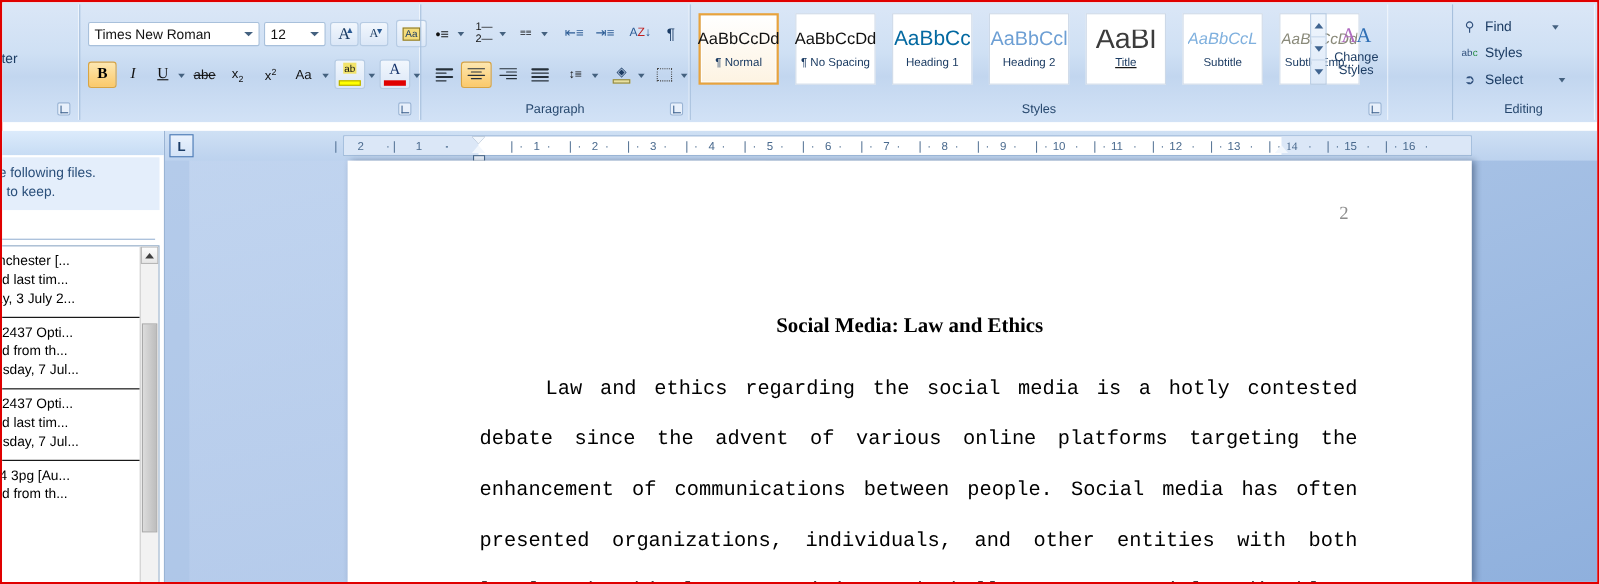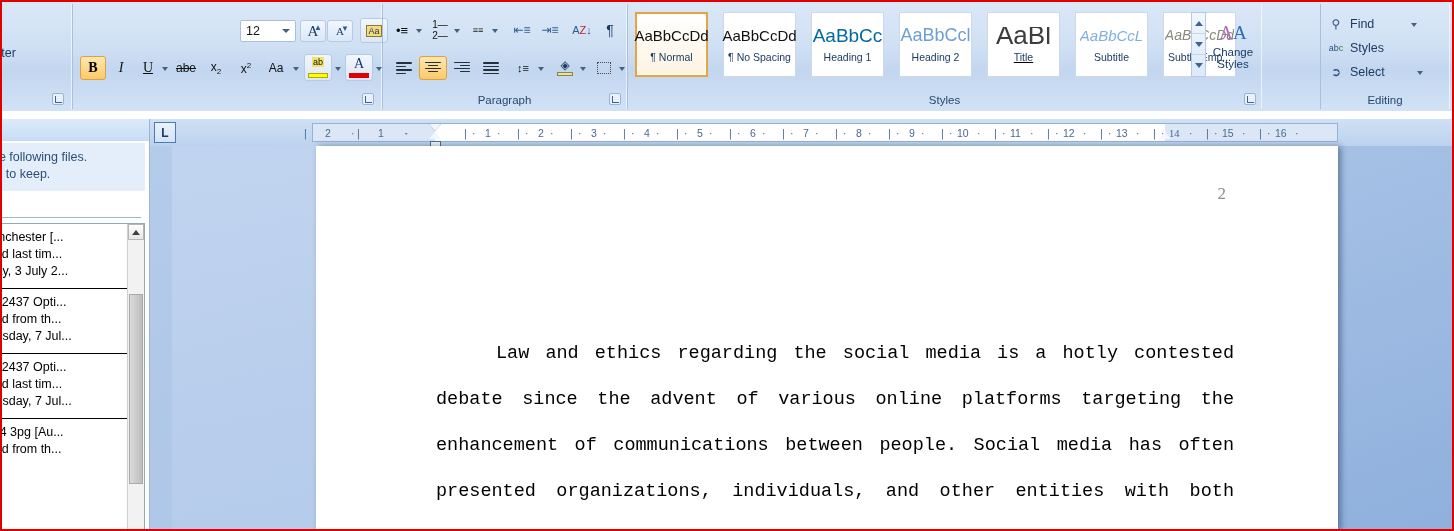--- a/index.html
+++ b/index.html
@@ -240,20 +240,24 @@
       <div class="grp-box"></div>
 
       <span class="txt" style="left:2px; top:42px;">mat Painter</span>
 
       <span class="dialog-launch" style="right:8px;"></span>
     </div>
 
     <div class="grp" id="g-font">
       <div class="grp-box"></div>
 
+      <div class="combo" style="left:8px; top:16px; width:156px; height:22px;">
+        <span>Times New Roman</span>
+        <span class="arrow"></span>
+      </div>
       <div class="combo" style="left:168px; top:16px; width:56px; height:22px;">
         <span>12</span>
         <span class="arrow"></span>
       </div>
 
       <div class="rbtn" style="left:228px; top:16px; width:26px; height:22px;">
         <span style="font-family:'Liberation Serif',serif;font-size:15px;">A</span>
         <span style="position:absolute;right:3px;top:2px;font-size:8px;color:#2a5a94;">▲</span>
       </div>
       <div class="rbtn" style="left:255px; top:16px; width:26px; height:22px;">
@@ -582,18 +586,19 @@
           </div>
         <span class="ind-marker" style="left:116px; top:0; border-top:7px solid #f2f7fd; filter:drop-shadow(0 0 0 #4a6a8e);"></span>
         <span class="ind-marker" style="left:116px; bottom:2px; border-bottom:7px solid #f2f7fd;"></span>
         <span style="position:absolute;left:117px;bottom:-6px;width:11px;height:6px;background:#eef5fd;border:1px solid #4a6a8e;"></span>
         <span class="ind-marker" style="right:166px; bottom:2px; border-bottom:7px solid #f2f7fd;"></span>
       </div>
     </div>
 
     <div id="page">
       <div id="pagenum">2</div>
+      <div id="doctitle">Social Media: Law and Ethics</div>
       <div id="body">
         <p>Law and ethics regarding the social media is a hotly contested debate since the advent of various online platforms targeting the enhancement of communications between people. Social media has often presented organizations, individuals, and other entities with both legal and ethical opportunities and challenges. As social media blurs the disconnects between work and</p>
       </div>
     </div>
   </div>
 </div>
 
 </body></html>

